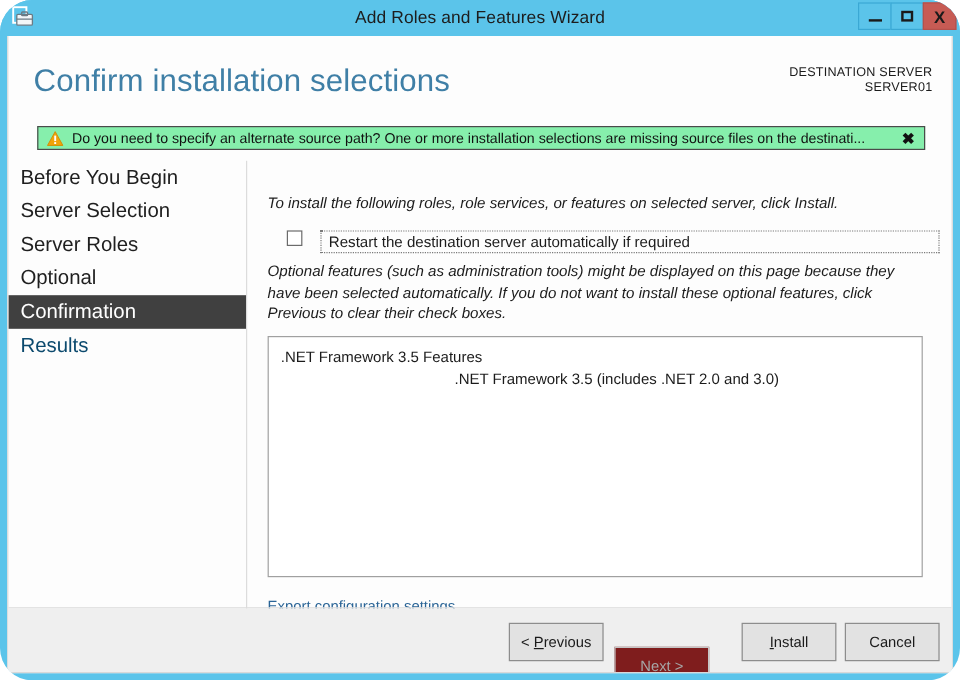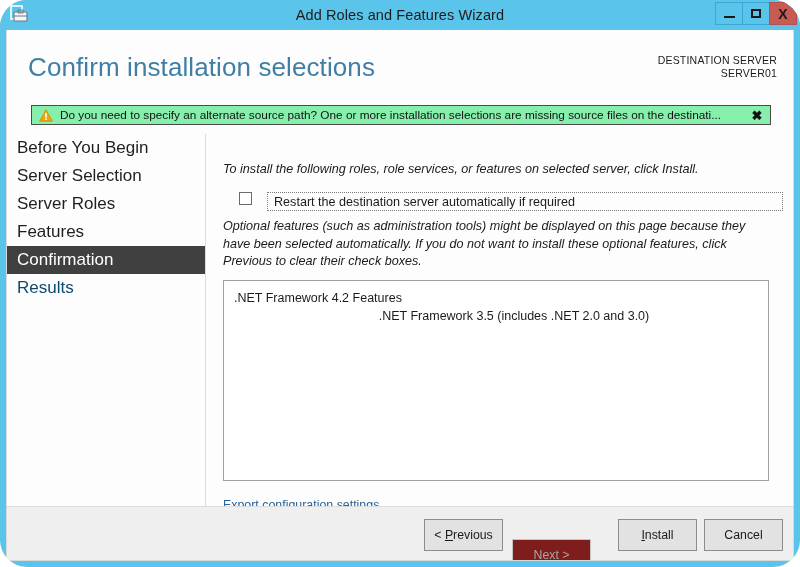--- a/index.html
+++ b/index.html
@@ -409,21 +409,21 @@
       <div class="nav-item">
         <span>Before You Begin</span>
       </div>
       <div class="nav-item">
         <span>Server Selection</span>
       </div>
       <div class="nav-item">
         <span>Server Roles</span>
       </div>
       <div class="nav-item">
-        <span>Features</span>
+        <span>Optional</span>
       </div>
       <div class="nav-item selected">
         <span>Confirmation</span>
       </div>
       <div class="nav-item disabled">
         <span>Results</span>
       </div>
     </div>
     <div id="nav-divider"></div>
 
@@ -434,21 +434,21 @@
       <div id="restart-row">
         <span id="restart-checkbox"></span>
         <span id="restart-focus">
           <span id="restart-label">Restart the destination server automatically if required</span>
         </span>
       </div>
 
       <div id="optional-text" class="body-text">Optional features (such as administration tools) might be displayed on this page because they have been selected automatically. If you do not want to install these optional features, click Previous to clear their check boxes.</div>
 
       <div id="feature-list">
-        <div class="feat-row">.NET Framework 4.2 Features</div>
+        <div class="feat-row">.NET Framework 3.5 Features</div>
         <div class="feat-row indent-1">.NET Framework 3.5 (includes .NET 2.0 and 3.0)</div>
       </div>
 
       <div id="links">
         <span class="wiz-link">Export configuration settings</span>
         <div id="alt-source-wrap">
           <span class="wiz-link">Specify an alternate source path</span>
         </div>
       </div>
 

